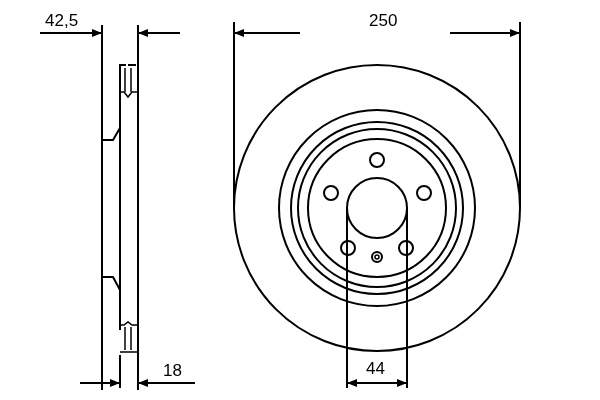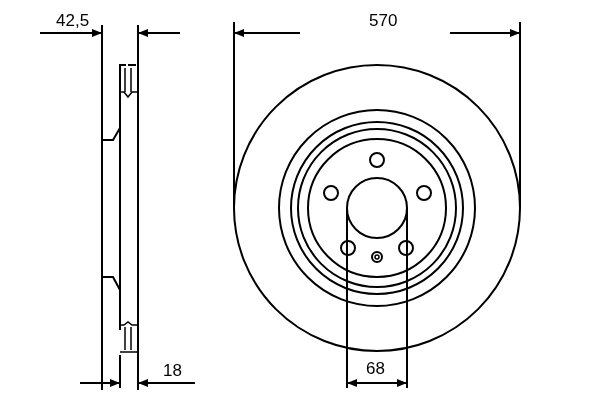--- a/index.html
+++ b/index.html
@@ -70,16 +70,16 @@
   </g>
 
   <g stroke="#000" stroke-width="2" fill="none">
     <line x1="300" y1="33" x2="234" y2="33" marker-end="url(#arr)"></line>
     <line x1="450" y1="33" x2="520" y2="33" marker-end="url(#arr)"></line>
     <line x1="377" y1="383" x2="347" y2="383" marker-end="url(#arr)"></line>
     <line x1="377" y1="383" x2="407" y2="383" marker-end="url(#arr)"></line>
   </g>
 </svg>
 
-<div class="dim-label" style="left:56px; top:12px;">42,5</div>
+<div class="dim-label" style="left:45px; top:12px;">42,5</div>
 <div class="dim-label" style="left:163px; top:362px;">18</div>
-<div class="dim-label" style="left:369px; top:12px;">570</div>
-<div class="dim-label" style="left:366px; top:360px;">68</div>
+<div class="dim-label" style="left:369px; top:12px;">250</div>
+<div class="dim-label" style="left:366px; top:360px;">44</div>
 
 </body></html>

